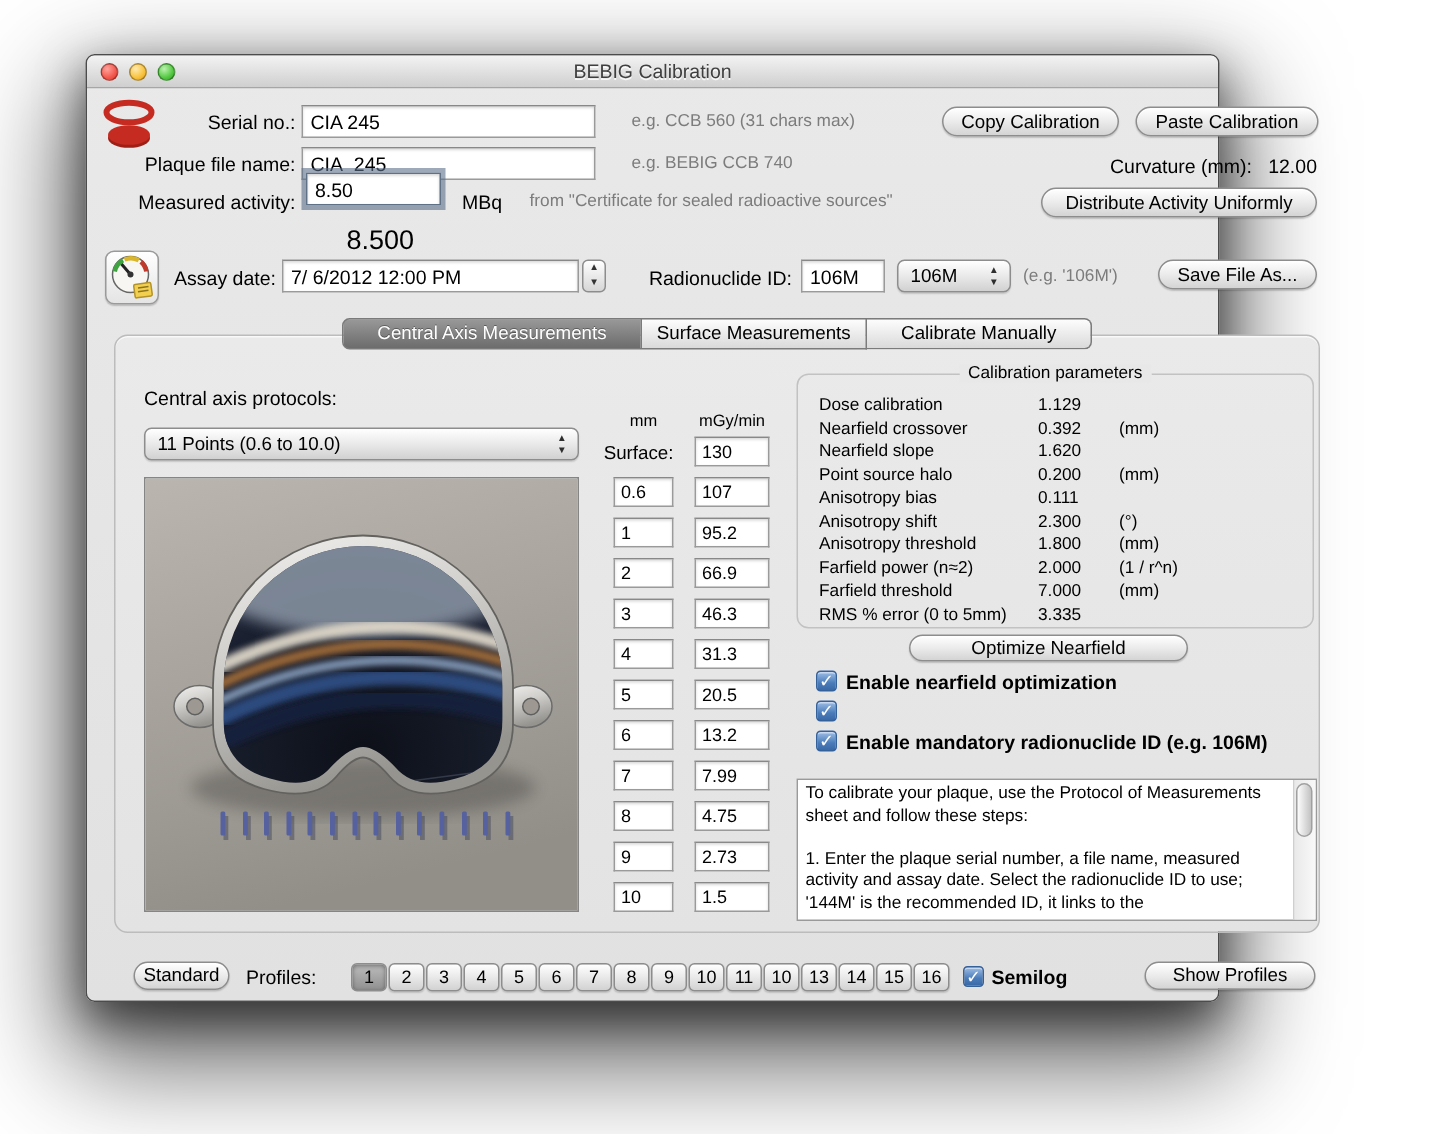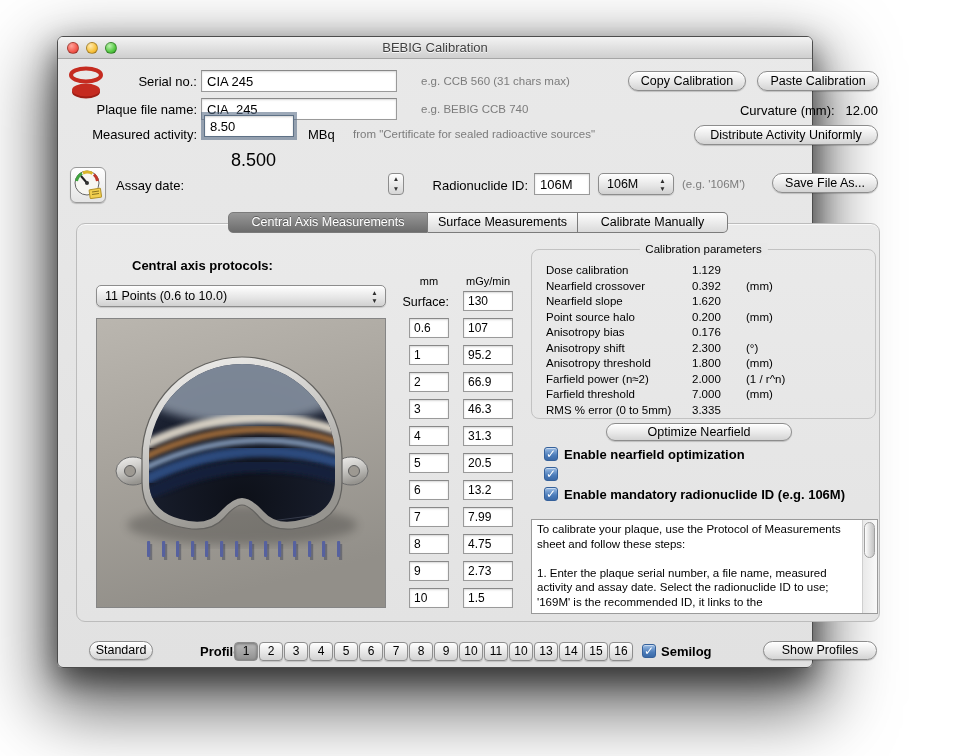--- a/index.html
+++ b/index.html
@@ -12,21 +12,21 @@
               background:linear-gradient(#f3f3f3,#cfcfcf); border-bottom:1px solid #a6a6a6; }
   .win-title { font-size:13px; color:#3f3f3f; text-align:center; line-height:21px; text-shadow:0 1px 0 rgba(255,255,255,.8); }
   .lights { position:absolute; left:9px; top:5px; display:flex; gap:7px; }
   .light { width:12px; height:12px; border-radius:50%; border:1px solid rgba(0,0,0,.3); }
   .light.red    { background:radial-gradient(circle at 35% 30%, #ffa39b, #f3594e 60%, #d4352b); }
   .light.yellow { background:radial-gradient(circle at 35% 30%, #ffeab0, #f8c33d 60%, #dd9d20); }
   .light.green  { background:radial-gradient(circle at 35% 30%, #bdf2b0, #55c943 60%, #2f9c22); }
 
   .lbl  { position:absolute; font-size:13px; color:#000; text-align:right; white-space:nowrap; }
   .lbl.left { text-align:left; }
-  .lbl.b { font-weight:bold;margin-left:36px; }
+  .lbl.b { font-weight:normal; }
   .hint { position:absolute; font-size:11.5px; color:#7c7c7c; white-space:nowrap; }
 
   .tf { position:absolute; height:22px; border:1px solid #9a9a9a; border-top-color:#888;
         background:#fff; font-family:inherit; font-size:13px; padding:0 5px;
         box-shadow:inset 0 1px 2px rgba(0,0,0,.16); }
   .tf.focus { border-color:#5e7186; box-shadow: inset 0 1px 2px rgba(0,0,0,.18), 0 0 0 3px rgba(92,112,136,.6); }
   .tf.small { height:20px; font-size:12px; padding:0 4px; }
 
   .btn { position:absolute; height:20px; border:1px solid #8d8d8d; border-radius:11px;
          background:linear-gradient(#ffffff,#ebebeb 50%,#d4d4d4); font-size:12.5px; color:#000;
@@ -132,20 +132,21 @@
         <path d="M 12 5 A 11 11 0 0 1 21.5 5.5" stroke="#d9b62a" stroke-width="3" fill="none"></path>
         <path d="M 23 6.5 A 11 11 0 0 1 26.5 13" stroke="#c0392b" stroke-width="3" fill="none"></path>
         <line x1="16" y1="15" x2="10" y2="8" stroke="#222" stroke-width="2"></line>
         <circle cx="16" cy="15" r="2" fill="#333"></circle>
         <rect x="18.5" y="21" width="11.5" height="9" rx="1" fill="#f2cf4e" stroke="#b2922a" transform="rotate(-8 24 25)"></rect>
         <line x1="21" y1="24" x2="28" y2="23" stroke="#8a7420" stroke-width="1"></line>
         <line x1="21" y1="26.5" x2="28" y2="25.5" stroke="#8a7420" stroke-width="1"></line>
       </svg>
     </div>
     <div class="lbl" style="left:48px; top:141px; width:78px;">Assay date:</div>
+    <input class="tf" style="left: 130px; top: 136px; width: 198px;" value="7/ 6/2012 12:00 PM">
     <div class="stepper" style="left:330px; top:136px;">
       <div>▲</div>
       <div>▼</div>
     </div>
     <div class="lbl" style="left:358px; top:141px; width:112px;">Radionuclide ID:</div>
     <input class="tf" style="left: 476px; top: 136px; width: 56px;" value="106M">
     <div class="popup" style="left:540px; top:136px; width:76px;">
       <span>106M</span>
       <span class="pop-arrows">
         <span>▲</span><br><span>▼</span>
@@ -278,40 +279,40 @@
     <input class="tf small" style="left: 405px; top: 524px; width: 50px;" value="2.73">
     <input class="tf small" style="left: 351px; top: 551px; width: 40px;" value="10">
     <input class="tf small" style="left: 405px; top: 551px; width: 50px;" value="1.5">
 
     <div class="params-box">
       <div class="params-title">Calibration parameters</div>
       <div class="prow" style="top:14px;"><span>Dose calibration</span><span class="pval">1.129</span><span class="punit"></span></div>
       <div class="prow" style="top:29.5px;"><span>Nearfield crossover</span><span class="pval">0.392</span><span class="punit">(mm)</span></div>
       <div class="prow" style="top:45px;"><span>Nearfield slope</span><span class="pval">1.620</span><span class="punit"></span></div>
       <div class="prow" style="top:60.5px;"><span>Point source halo</span><span class="pval">0.200</span><span class="punit">(mm)</span></div>
-      <div class="prow" style="top:76px;"><span>Anisotropy bias</span><span class="pval">0.176</span><span class="punit"></span></div>
+      <div class="prow" style="top:76px;"><span>Anisotropy bias</span><span class="pval">0.111</span><span class="punit"></span></div>
       <div class="prow" style="top:91.5px;"><span>Anisotropy shift</span><span class="pval">2.300</span><span class="punit">(°)</span></div>
       <div class="prow" style="top:107px;"><span>Anisotropy threshold</span><span class="pval">1.800</span><span class="punit">(mm)</span></div>
       <div class="prow" style="top:122.5px;"><span>Farfield power (n≈2)</span><span class="pval">2.000</span><span class="punit">(1 / r^n)</span></div>
       <div class="prow" style="top:138px;"><span>Farfield threshold</span><span class="pval">7.000</span><span class="punit">(mm)</span></div>
       <div class="prow" style="top:153.5px;"><span>RMS % error (0 to 5mm)</span><span class="pval">3.335</span><span class="punit"></span></div>
     </div>
 
     <div class="btn" style="left:548px; top:386px; width:186px; height:18px; line-height:16px;">Optimize Nearfield</div>
 
     <span class="cb" style="left:486px; top:410px;">✓</span>
     <div class="cb-label" style="left:506px; top:410px;">Enable nearfield optimization</div>
     <span class="cb" style="left:486px; top:430px;">✓</span>
     <span class="cb" style="left:486px; top:450px;">✓</span>
     <div class="cb-label" style="left:506px; top:450px;">Enable mandatory radionuclide ID (e.g. 106M)</div>
 
     <div class="instructions">
       <div class="instr-text">To calibrate your plaque, use the Protocol of Measurements sheet and follow these steps:
 
-1. Enter the plaque serial number, a file name, measured activity and assay date. Select the radionuclide ID to use; '169M' is the recommended ID, it links to the</div>
+1. Enter the plaque serial number, a file name, measured activity and assay date. Select the radionuclide ID to use; '144M' is the recommended ID, it links to the</div>
       <div class="scrolltrack">
         <div class="scrollthumb"></div>
       </div>
     </div>
 
     <div class="btn" style="left:31px; top:604px; width:64px; height:19px; line-height:17px;">Standard</div>
     <div class="lbl left b" style="left:106px; top:607px;">Profiles:</div>
 
     <div class="sqbtn sel" style="left:176px; top:605px;">1</div>
     <div class="sqbtn" style="left:201px; top:605px;">2</div>

